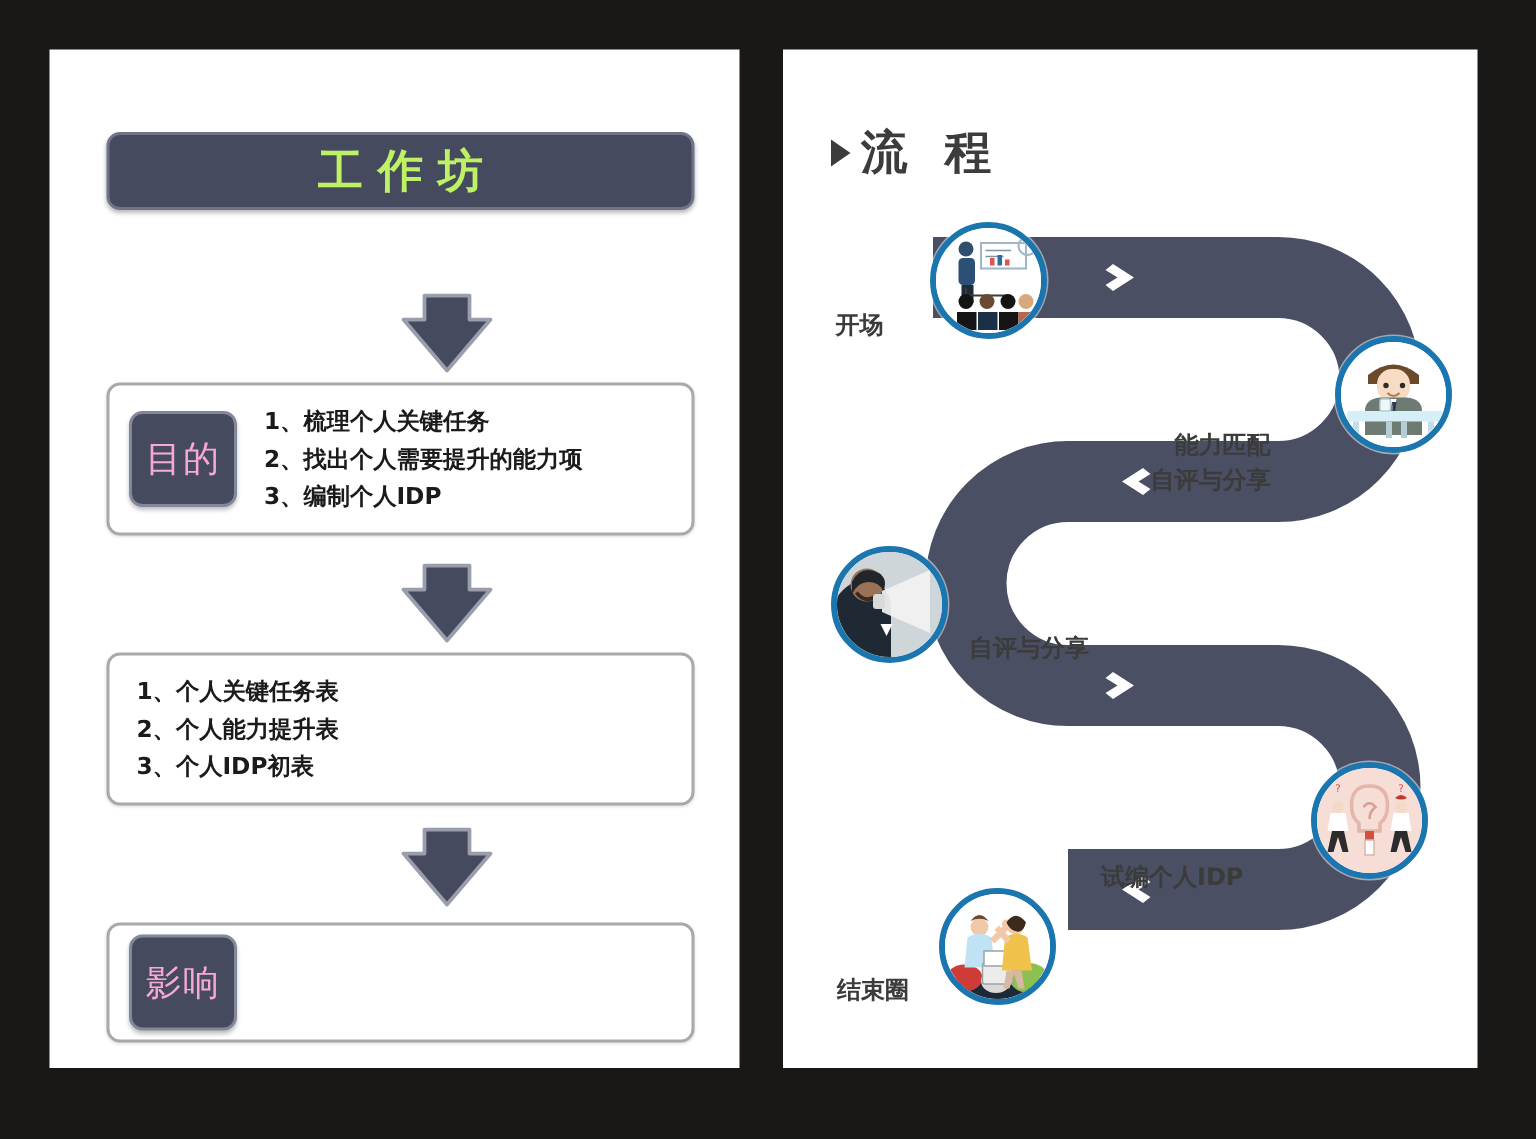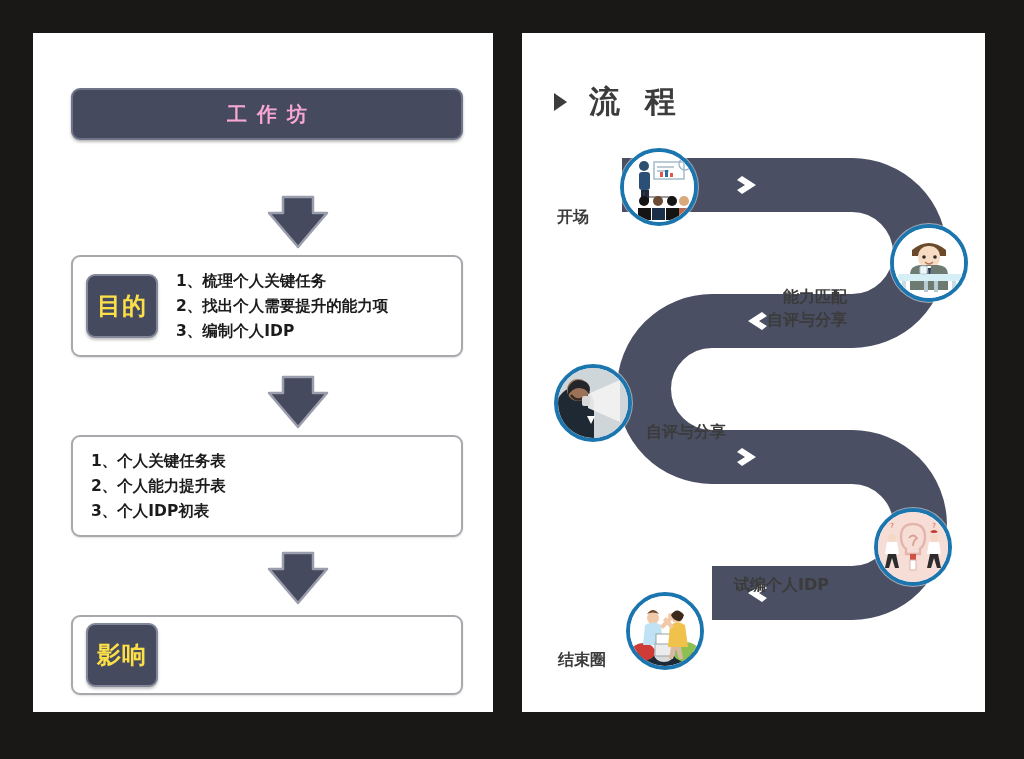--- a/index.html
+++ b/index.html
@@ -20,21 +20,21 @@
 
   
   .wf-title {
     position: absolute; left: 38px; top: 55px; width: 392px; height: 52px;
     background: #454a5e; border-radius: 9px;
     border: 2px solid #6f7488;
     display: flex; align-items: center; justify-content: center;
     box-shadow: 0 2px 3px rgba(0,0,0,.28);
   }
   .wf-title span {
-    color: #f9a8d4; font-size: 20px; font-weight: bold; letter-spacing: 10px;
+    color: #bef264; font-size: 30px; font-weight: bold; letter-spacing: 10px;
     text-indent: 10px;
   }
 
   .arrow-down {
     position: absolute; left: 228px; width: 74px; height: 60px;
   }
   .arrow-down svg { display: block; }
 
   .row {
     position: absolute; left: 38px; width: 392px;
@@ -42,39 +42,39 @@
     background: #fff; display: flex; align-items: center;
     box-shadow: 0 1px 2px rgba(0,0,0,.12);
   }
   .row-tag {
     margin-left: 13px; width: 72px; height: 64px; flex: 0 0 72px;
     background: #454a5e; border-radius: 9px;
     border: 2px solid #83879a;
     display: flex; align-items: center; justify-content: center;
     box-shadow: 0 2px 3px rgba(0,0,0,.25);
   }
-  .row-tag span { color: #fde047; font-size: 24px; font-weight: bold; letter-spacing: 1px; }
+  .row-tag span { color: #f9a8d4; font-size: 24px; font-weight: normal; letter-spacing: 1px; }
   .row-lines { margin-left: 18px; padding: 4px 0; }
   .row-lines div {
     font-size: 15.5px; font-weight: bold; color: #1b1b1b;
     line-height: 25px; white-space: nowrap;
   }
 
   #row-0 { top: 222px; height: 102px; }
   #row-1 { top: 402px; height: 102px; }
   #row-2 { top: 582px; height: 80px; }
 
   #arrow-0 { top: 160px; }
   #arrow-1 { top: 340px; }
   #arrow-2 { top: 516px; }
 
   
   .flow-title {
     position: absolute; left: 32px; top: 48px;
-    display: flex; align-items: center; gap: 22px;
+    display: flex; align-items: center; gap: 7px;
   }
   .flow-title .tri {
     width: 0; height: 0;
     border-left: 13px solid #3c3c3c;
     border-top: 9px solid transparent;
     border-bottom: 9px solid transparent;
   }
   .flow-title span {
     font-size: 31px; font-weight: bold; color: #3c3c3c; letter-spacing: 7px;
   }

